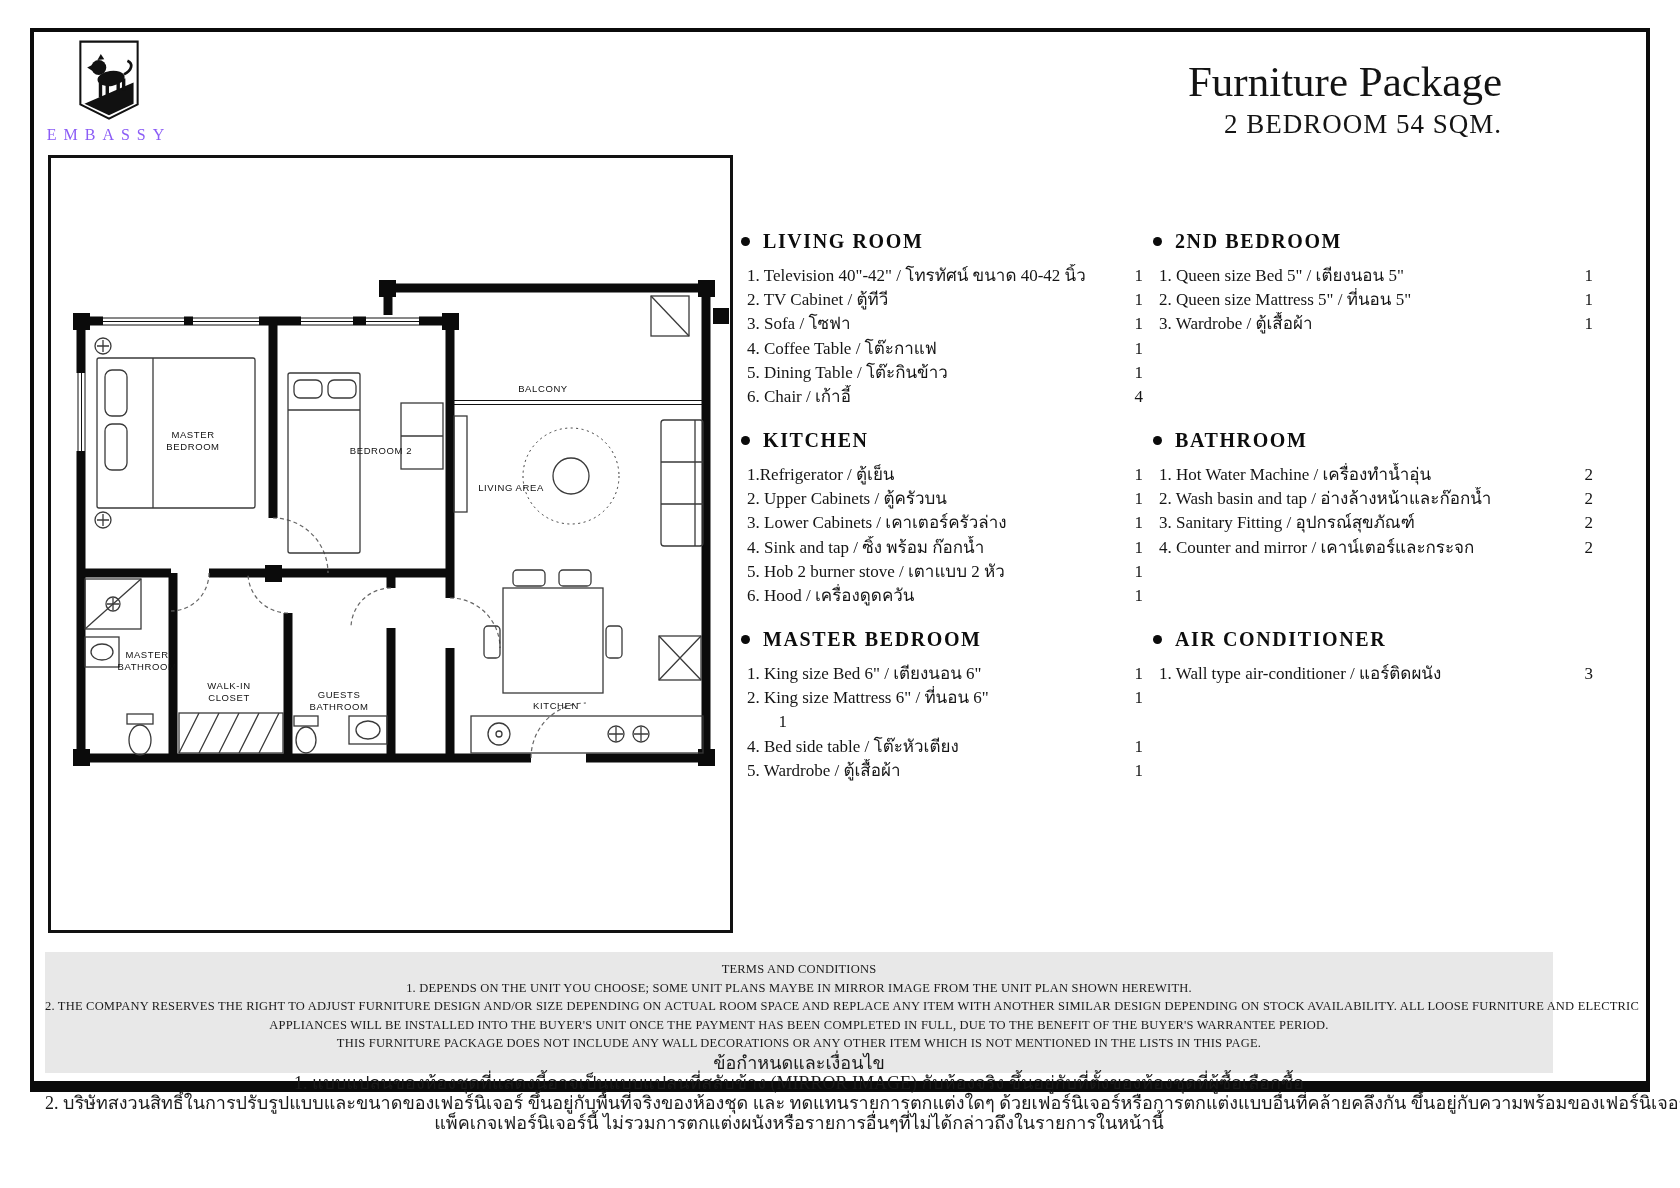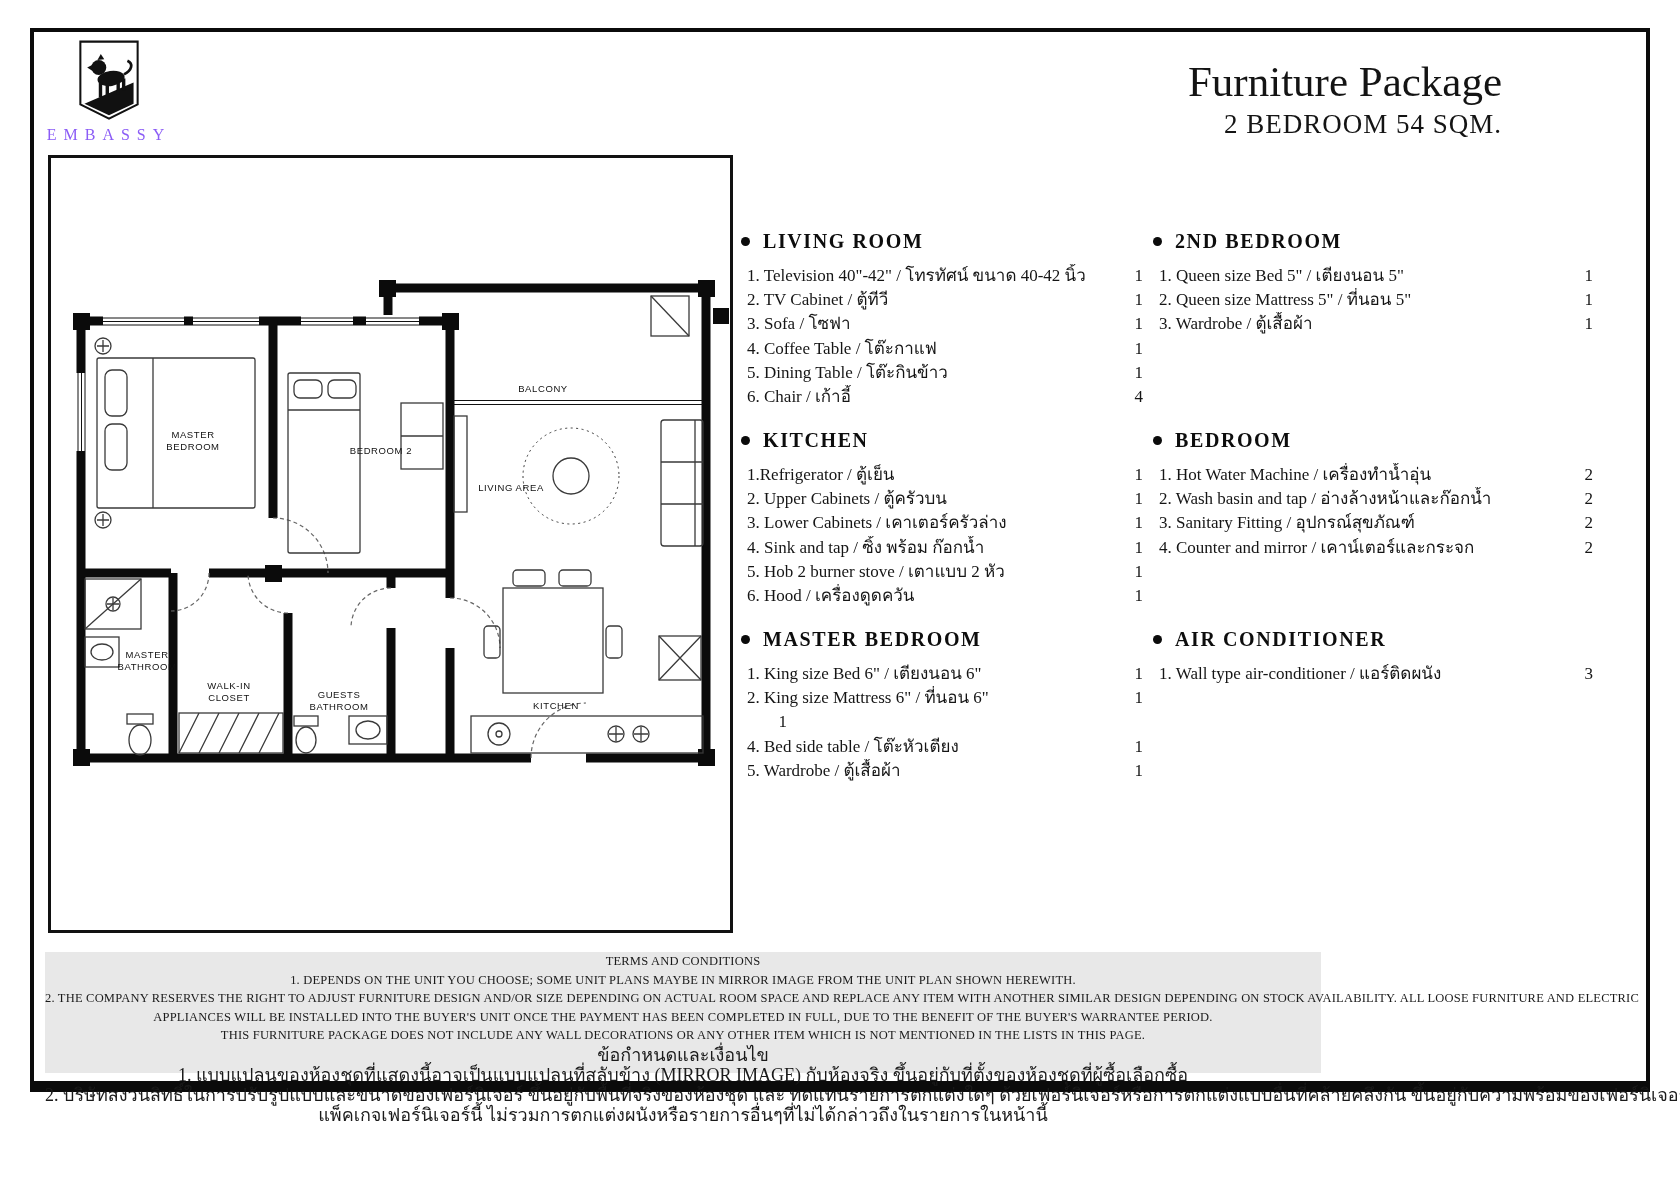--- a/index.html
+++ b/index.html
@@ -21,21 +21,21 @@
   .section{padding-left:6px;box-sizing:border-box;}
   .sec-head{display:flex;align-items:center;gap:13px;margin-bottom:9px;height:27px;}
   .bullet{width:9px;height:9px;border-radius:50%;background:#0b0b0b;flex:0 0 auto;}
   .sec-title{font-size:20px;font-weight:bold;letter-spacing:1.6px;color:#0d0d0d;white-space:nowrap;}
   .item{display:flex;align-items:baseline;font-size:17px;line-height:24.2px;color:#151515;}
   .item .txt{flex:1;padding-left:6px;white-space:nowrap;overflow:hidden;}
   .item .qty{width:46px;text-align:right;flex:0 0 auto;}
   .c1 .qty{padding-right:4px;}
   .c2 .qty{padding-right:14px;}
   
-  .terms{position:absolute;left:45px;top:952px;width:1276px;height:121px;background:#e8e8e8;box-sizing:border-box;text-align:center;color:#1a1a1a;}
+  .terms{position:absolute;left:45px;top:952px;width:1508px;height:121px;background:#e8e8e8;box-sizing:border-box;padding-top:8px;text-align:center;color:#1a1a1a;}
   .tline{white-space:nowrap;}
   .tline.en{font-size:12.5px;line-height:18.5px;letter-spacing:0.2px;}
   .tline.th{font-size:18px;line-height:20px;}
 </style>
 </head>
 <body>
 
 <div class="frame"></div>
 
 <div class="logo">
@@ -264,21 +264,21 @@
       </div>
     <div class="item">
         <span class="txt">6. Hood / เครื่องดูดควัน</span>
         <span class="qty">1</span>
       </div>
   </div>
 
   <div class="section c2">
     <div class="sec-head">
         <span class="bullet"></span>
-        <span class="sec-title">BEDROOM</span>
+        <span class="sec-title">BATHROOM</span>
       </div>
     <div class="item">
         <span class="txt">1. Hot Water Machine / เครื่องทำน้ำอุ่น</span>
         <span class="qty">2</span>
       </div>
     <div class="item">
         <span class="txt">2. Wash basin and tap  / อ่างล้างหน้าและก๊อกน้ำ</span>
         <span class="qty">2</span>
       </div>
     <div class="item">

